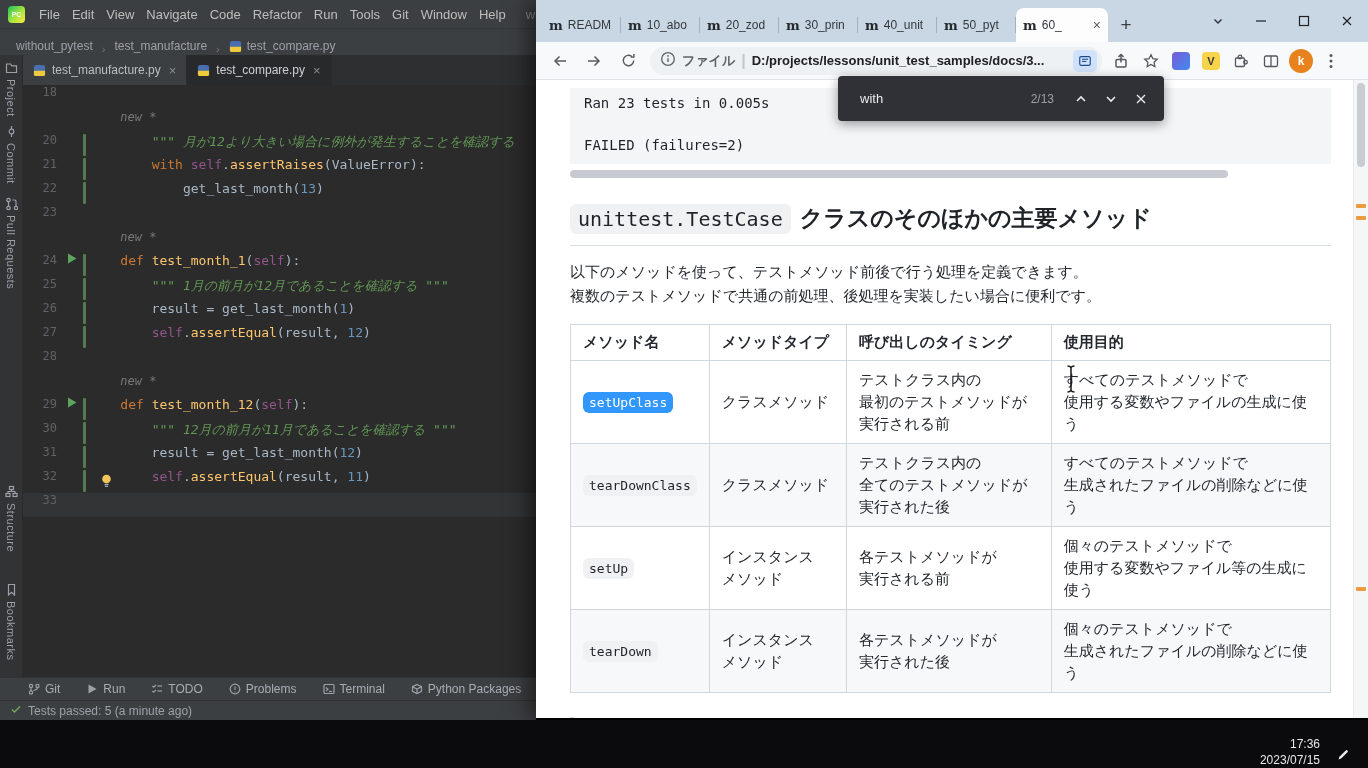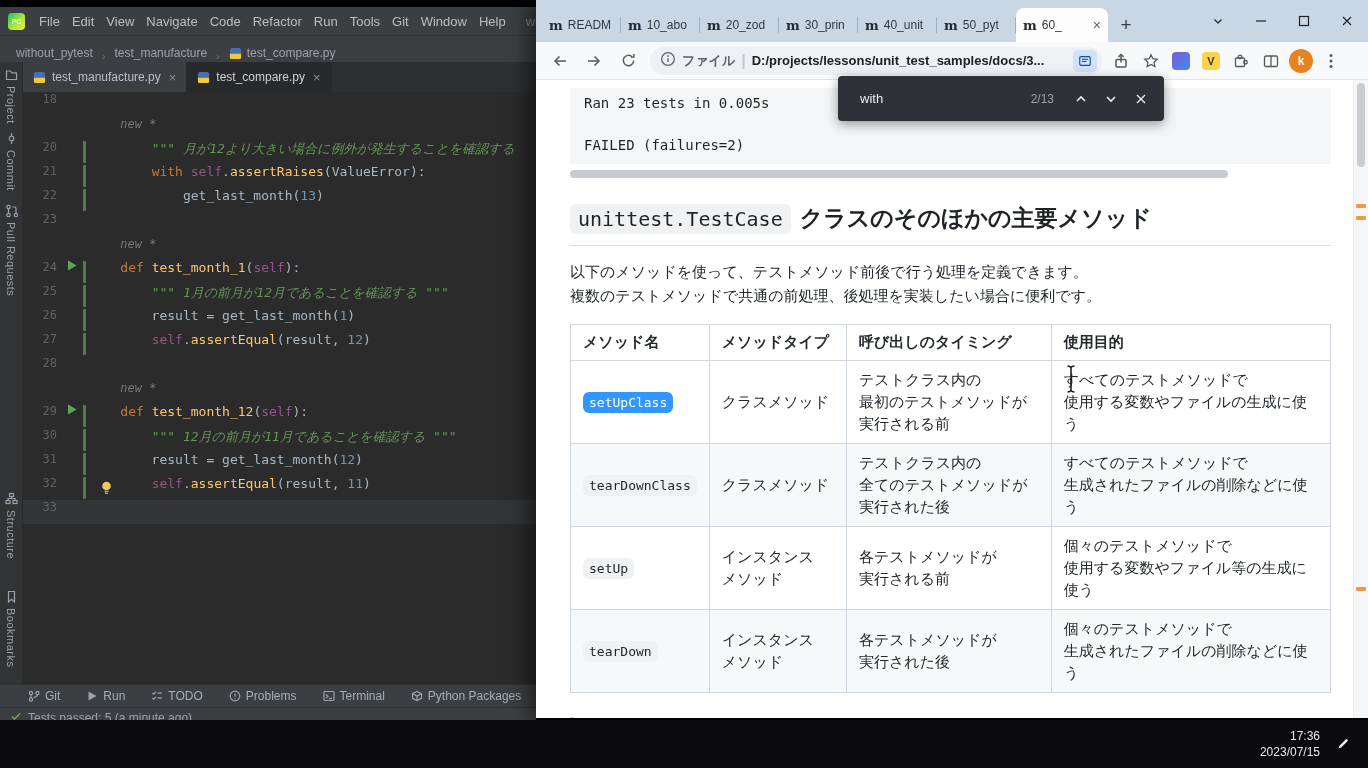--- a/index.html
+++ b/index.html
@@ -1,20 +1,20 @@
 <!DOCTYPE html>
 <html style="--sel: #3297fd; --mark: #eb9c3f;"><head>
 <meta charset="utf-8">
 <style>
   *{margin:0;padding:0;box-sizing:border-box;}
   html,body{width:1368px;height:768px;overflow:hidden;}
   body{position:relative;background:#000;font-family:"Liberation Sans",sans-serif;}
 
   
-  #pycharm{position:absolute;left:0;top:7px;width:536px;height:720px;background:#7dd3fc;overflow:hidden;}
+  #pycharm{position:absolute;left:0;top:0;width:536px;height:720px;background:#7dd3fc;overflow:hidden;}
   .pc-titlebar{height:28px;background:#3c3f41;display:flex;align-items:center;padding-left:8px;}
   .pc-logo{width:17px;height:17px;border-radius:4px;background:linear-gradient(135deg,#1bc25e 0%,#a8e63d 55%,#ffe93d 100%);color:#fff;font-size:7px;font-weight:bold;display:flex;align-items:center;justify-content:center;margin-right:8px;flex:none;}
   .menu-item{color:#bdbdbd;font-size:13px;padding:3px 6px;white-space:nowrap;}
   .pc-wintitle{color:#8c8c8c;font-size:13px;margin-left:14px;white-space:nowrap;}
   .pc-breadcrumbs{height:27px;background:#3c3f41;border-top:1px solid #333637;display:flex;align-items:flex-end;padding-left:14px;font-size:12px;color:#9da0a8;}
   .crumb{padding:2px 2px;display:flex;align-items:center;gap:5px;}
   .crumb-sep{color:#6f7377;margin:0 7px;font-size:11px;}
   .pc-body{position:absolute;top:55px;bottom:43px;left:0;right:0;display:flex;}
   .pc-stripe{width:23px;background:#313335;border-right:1px solid #282b2c;position:relative;flex:none;}
   .stripe-btn{position:absolute;left:0;width:100%;display:flex;flex-direction:column;align-items:center;gap:5px;color:#9da0a8;font-size:11px;}
@@ -87,21 +87,21 @@
   .vthumb{position:absolute;left:3px;right:3px;top:3px;height:84px;background:#c9cdd2;border-radius:4px;}
   .vmark{position:absolute;left:2px;right:2px;height:4px;background:var(--mark,#eb9c3f);border-radius:1px;}
   .ibeam{position:absolute;left:529px;top:284px;z-index:5;}
 
   .findbar{position:absolute;left:302px;top:76px;width:326px;height:45px;background:#2f3136;border-radius:4px;box-shadow:0 3px 12px rgba(0,0,0,.4);display:flex;align-items:center;padding:0 8px 0 22px;z-index:30;color:#e8eaed;}
   .find-q{font-size:13px;flex:1;}
   .find-count{font-size:12px;color:#9aa0a6;margin-right:12px;}
   .find-btn{width:30px;height:30px;display:flex;align-items:center;justify-content:center;border-radius:50%;}
 
   
-  #taskbar{position:absolute;left:0;top:720px;width:1368px;height:48px;background:#0b0b0d;display:flex;align-items:center;justify-content:flex-end;color:#e9e9ea;}
+  #taskbar{position:absolute;left:0;top:720px;width:1368px;height:48px;background:#0b0b0d;display:flex;align-items:flex-end;justify-content:flex-end;color:#e9e9ea;}
   .tray-clock{text-align:right;font-size:12px;line-height:16px;margin-right:10px;}
   .tray-ime{width:26px;height:26px;display:flex;align-items:center;justify-content:center;margin-right:12px;}
 </style>
 </head>
 <body>
 
 <div id="pycharm">
   <div class="pc-titlebar">
     <div class="pc-logo">PC</div>
     <div style="display:flex;">

